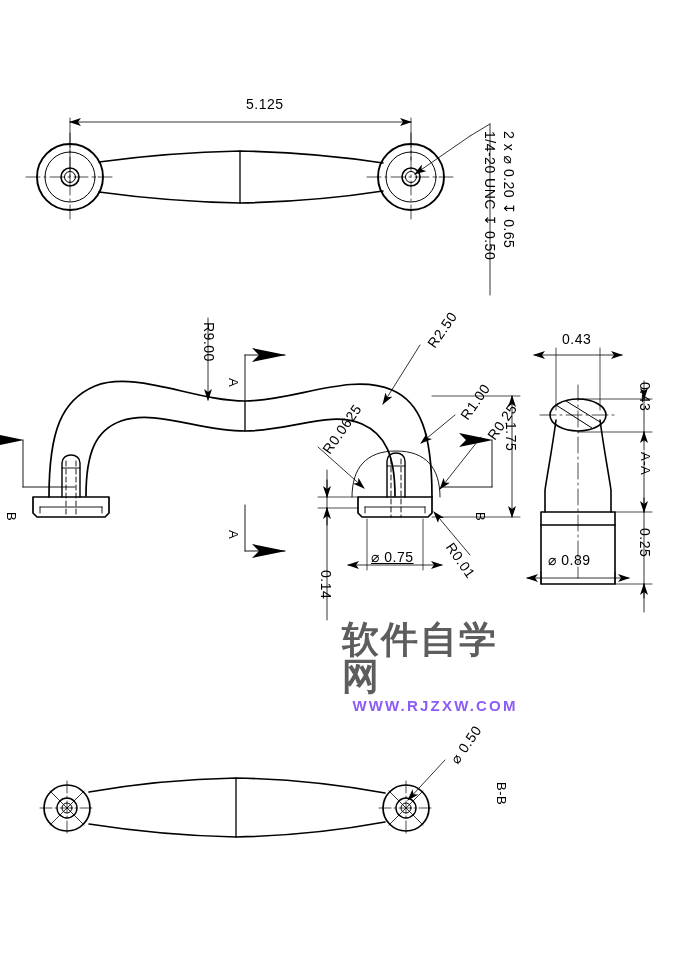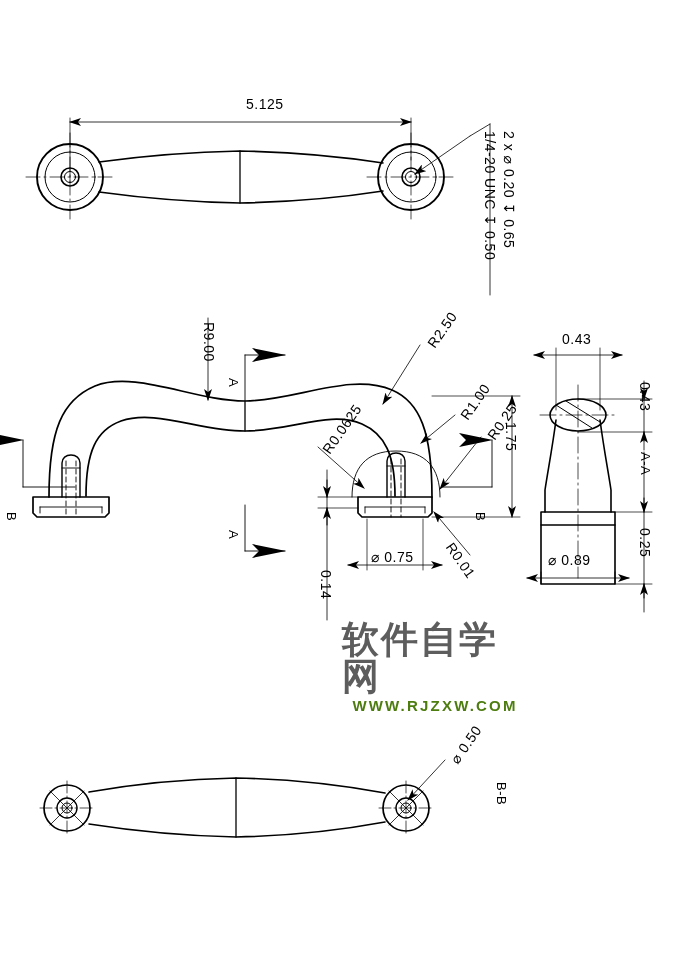--- a/index.html
+++ b/index.html
@@ -64,21 +64,21 @@
     font-size: 37px;
     font-weight: bold;
     color: #5d5d5d;
     letter-spacing: 2px;
     line-height: 1;
   }
   #watermark .wm-url {
     font-family: "Liberation Sans", sans-serif;
     font-size: 15px;
     font-weight: bold;
-    color: #4d7c0f;
+    color: #8b5cf6;
     letter-spacing: 2.2px;
     line-height: 1;
     margin-top: 3px;
   }
 </style>
 </head>
 <body>
 
 <div id="sheet">
 
@@ -294,21 +294,21 @@
   <div class="lbl dim rotm45" style="left:425px; top:342px;">R2.50</div>
 
   <div class="lbl dim rotm45" style="left:320px; top:448px;">R0.0625</div>
 
   <div class="lbl dim rotm45" style="left:458px; top:414px;">R1.00</div>
 
   <div class="lbl dim rotm45" style="left:485px; top:434px;">R0.25</div>
 
   <div class="lbl dim" style="left:455px; top:540px; transform:rotate(55deg); transform-origin:0 0;">R0.01</div>
 
-  <div class="lbl dim" style="left:371px; top:550px;">⌀ 0.75</div>
+  <div class="lbl dim" style="left:371px; top:550px;text-decoration:underline;">⌀ 0.75</div>
 
   <div class="lbl dim rot90" style="left:518px; top:422px;">1.75</div>
 
   <div class="lbl dim rot90" style="left:333px; top:570px;">0.14</div>
 
   <div class="lbl dim" style="left:562px; top:332px;">0.43</div>
 
   <div class="lbl dim rot90" style="left:652px; top:382px;">0.43</div>
 
   <div class="lbl dim rot90" style="left:652px; top:528px;">0.25</div>

